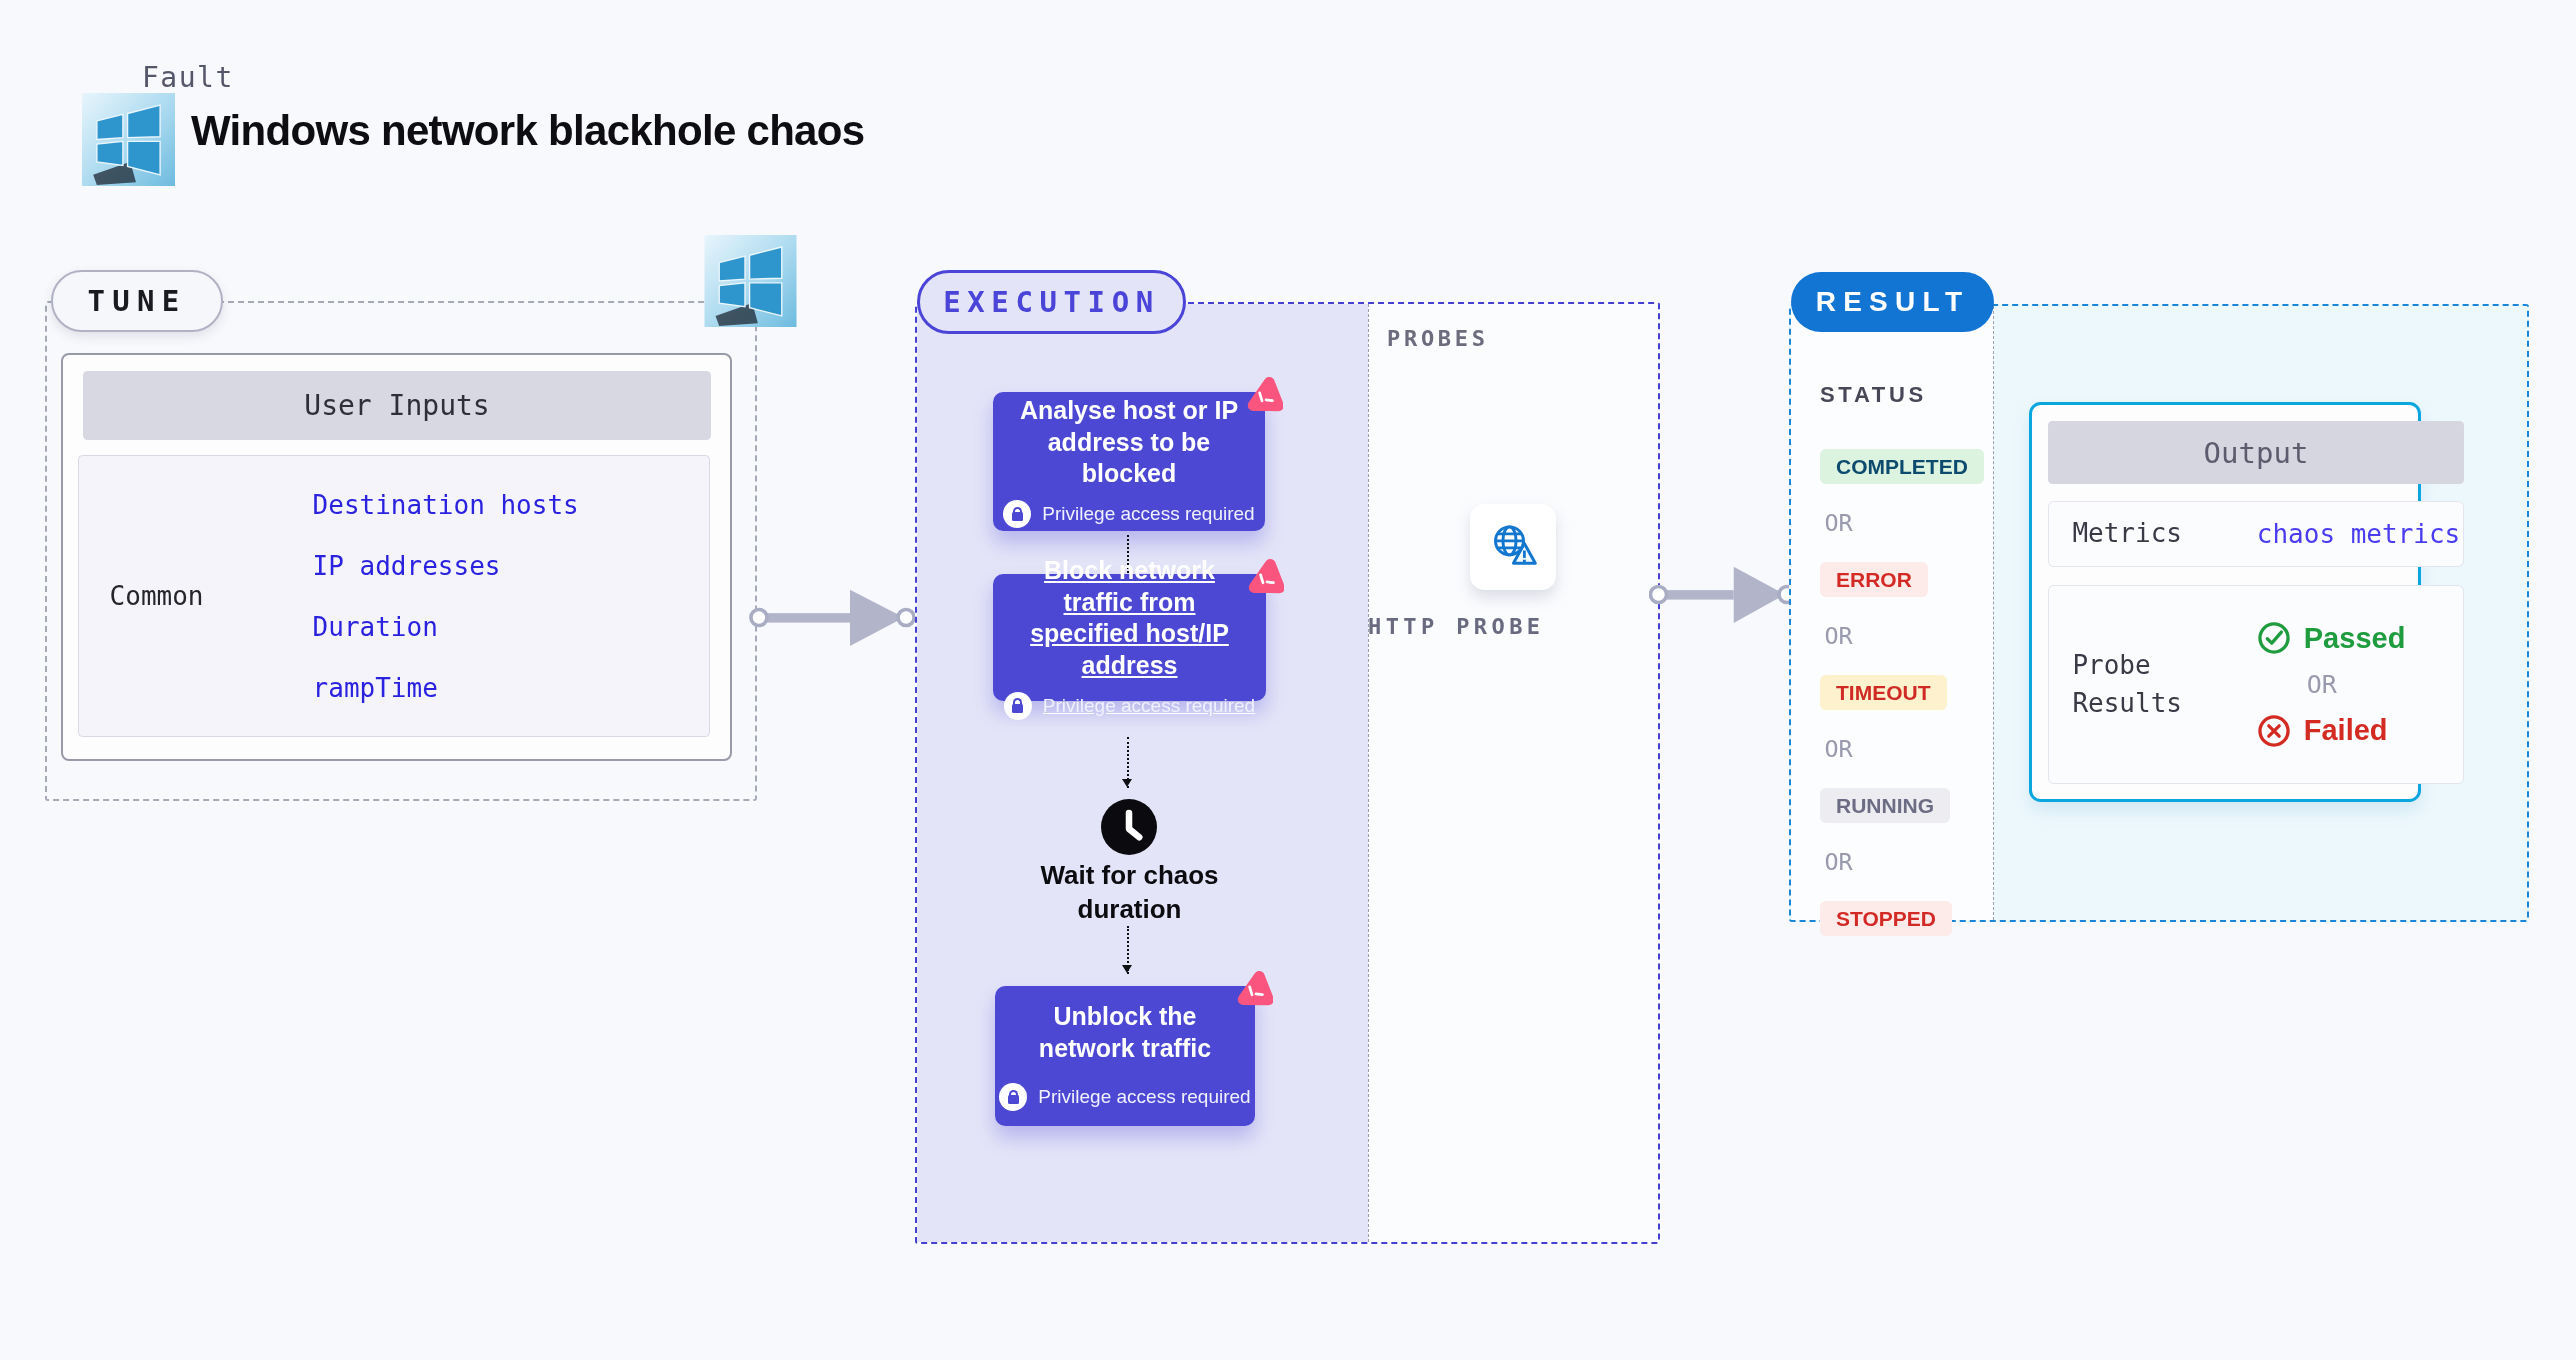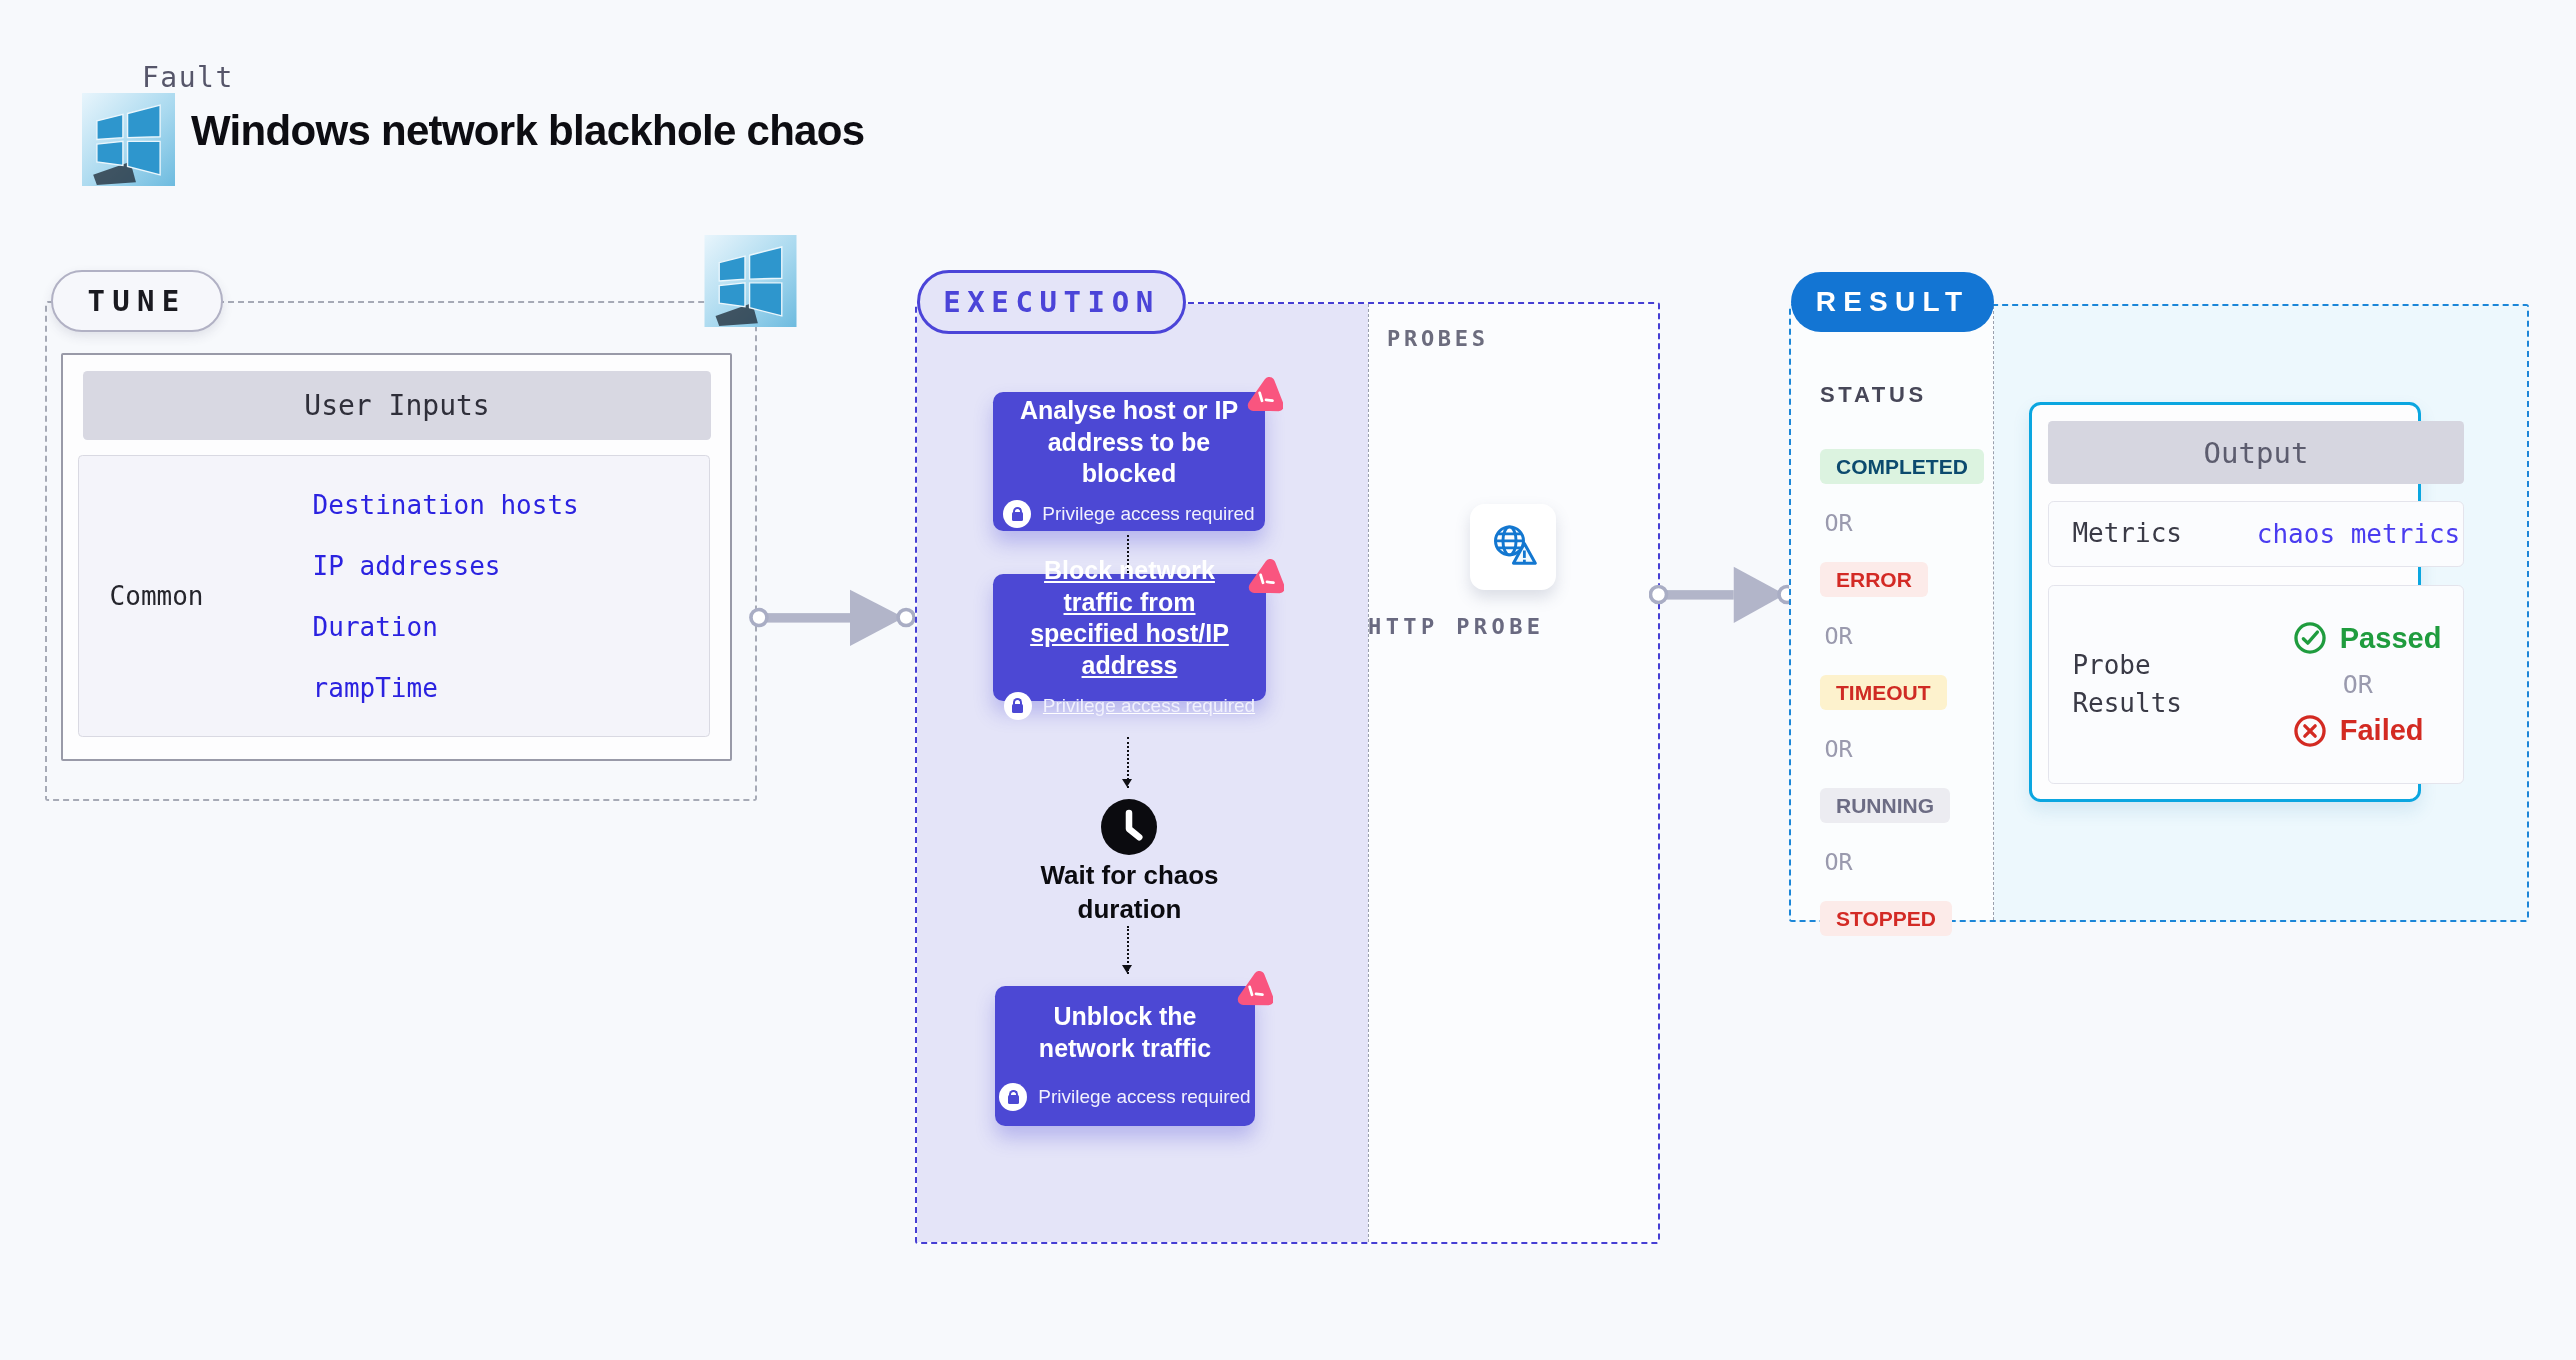--- a/index.html
+++ b/index.html
@@ -13,21 +13,21 @@
   
   .fault-label{left:142px;top:61px;font:400 28px "DejaVu Sans Mono", monospace;color:#56566a;letter-spacing:1.5px;}
   .page-title{left:191px;top:107px;font-weight:bold;font-size:42px;color:#0d0d12;letter-spacing:-0.7px;}
   .winlogo{display:block;}
 
   
   .tune-box{left:45px;top:301px;width:708px;height:496px;border:2.2px dashed #a6aab6;border-radius:2.9px;}
   .tune-badge{left:51px;top:270px;width:168px;height:58px;background:#f6f7fb;border:2.9px solid #b1b1c4;
     border-radius:34px;display:flex;align-items:center;justify-content:center;
     font:700 29px "DejaVu Sans Mono", monospace;letter-spacing:7.3px;color:#1a1a20;box-shadow:0 4.4px 10.2px rgba(60,60,90,.12);}
-  .ui-card{left:61px;top:353px;width:667px;height:404px;background:#fdfdfe;border:2.2px solid #999aa8;border-radius:2px;}
+  .ui-card{left:61px;top:353px;width:667px;height:404px;background:#fdfdfe;border:2.2px solid #999aa8;border-radius:8px;}
   .ui-header{position:absolute;left:20px;top:16px;width:628px;height:69px;background:#d8d8e2;border-radius:4.4px;
     display:flex;align-items:center;justify-content:center;font:400 28px "DejaVu Sans Mono", monospace;color:#2f2f3a;}
   .ui-table{position:absolute;left:14.6px;top:100px;width:630px;height:280px;background:#f4f4fa;border:1.5px solid #d9d9e2;border-radius:4.4px;display:flex;}
   .ui-rowlabel{width:234px;display:flex;align-items:center;padding-left:31px;box-sizing:border-box;
     font:400 26px "DejaVu Sans Mono", monospace;color:#25252c;}
   .ui-links{flex:1;display:flex;flex-direction:column;justify-content:center;gap:31px;}
   .ui-link{font:400 26px "DejaVu Sans Mono", monospace;color:#2b22e0;width:max-content;}
 
   
   .harrow{position:absolute;}
@@ -72,21 +72,21 @@
   .or-label{font:400 23.4px "DejaVu Sans Mono", monospace;color:#9a9aae;margin:0 0 25px 4.4px;}
   .output-card{position:absolute;left:238px;top:96px;width:392px;height:400px;background:#fdfdfe;border:3.7px solid #0ba6e0;
     border-radius:11.7px;box-sizing:border-box;box-shadow:0 8.8px 17.5px rgba(30,120,170,.12);}
   .output-header{position:absolute;left:16px;top:16px;width:416px;height:63px;background:#d6d6e0;border-radius:4.4px;
     display:flex;align-items:center;justify-content:center;font:400 29px "DejaVu Sans Mono", monospace;color:#5c5c6e;}
   .metrics-row{position:absolute;left:16px;top:96px;width:416px;height:66px;background:#fbfcfe;border:1.5px solid #e4e4ec;border-radius:5.8px;
     display:flex;align-items:center;box-sizing:border-box;}
   .row-label{font:400 26px "DejaVu Sans Mono", monospace;color:#3a3a46;padding-left:23.4px;width:161px;line-height:1.45;}
   .metrics-link{font:400 26px "DejaVu Sans Mono", monospace;color:#4a3cf0;margin-left:23.4px;}
   .probe-row{position:absolute;left:16px;top:180px;width:416px;height:199px;background:#fbfcfe;border:1.5px solid #e4e4ec;border-radius:5.8px;
-    display:flex;align-items:center;box-sizing:border-box;gap:36px;}
+    display:flex;align-items:center;box-sizing:border-box;}
   .probe-outcomes{display:flex;flex-direction:column;margin-left:23.4px;gap:14.6px;}
   .outcome{display:flex;align-items:center;gap:13px;font-weight:bold;font-size:29px;}
   .outcome.passed{color:#1f9c3e;}
   .outcome.failed{color:#d32a22;}
   .probe-or{font:400 25px "DejaVu Sans Mono", monospace;color:#9a9aae;margin-left:50px;}
 </style>
 </head>
 <body>
 
 <svg class="abs winlogo" style="left:73px;top:93px" width="111" height="93" viewBox="0 0 100 100">

